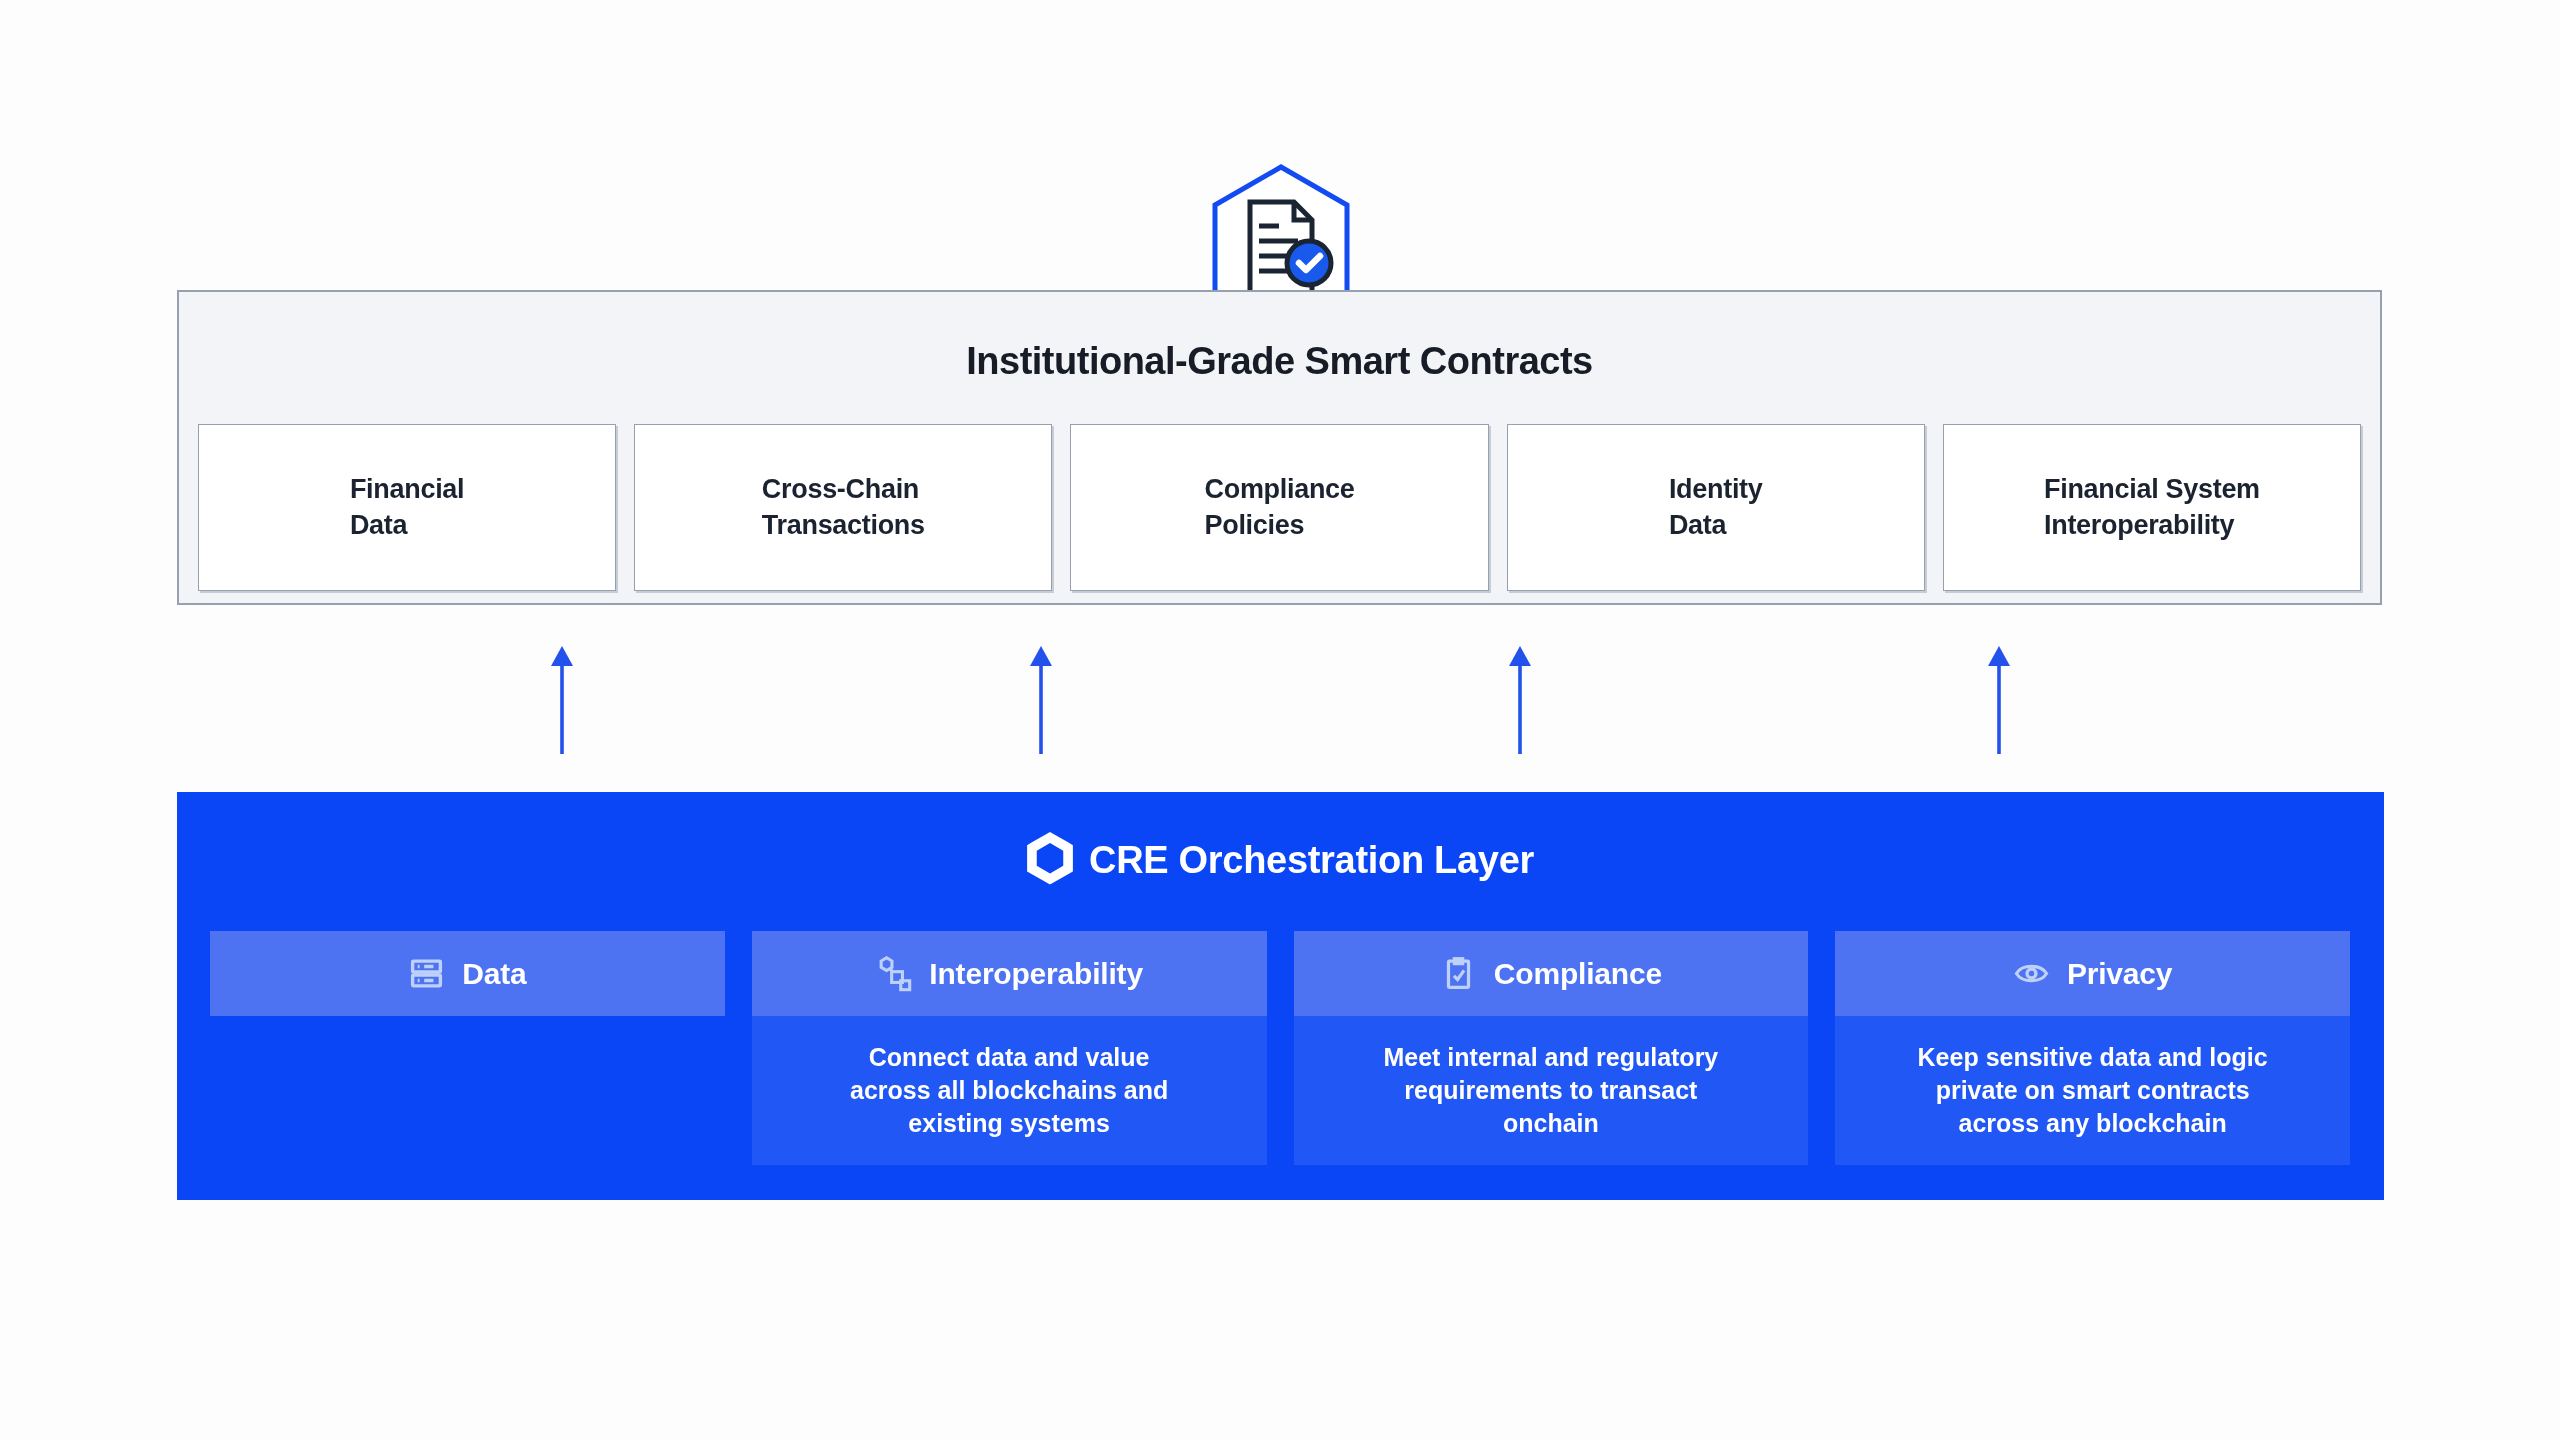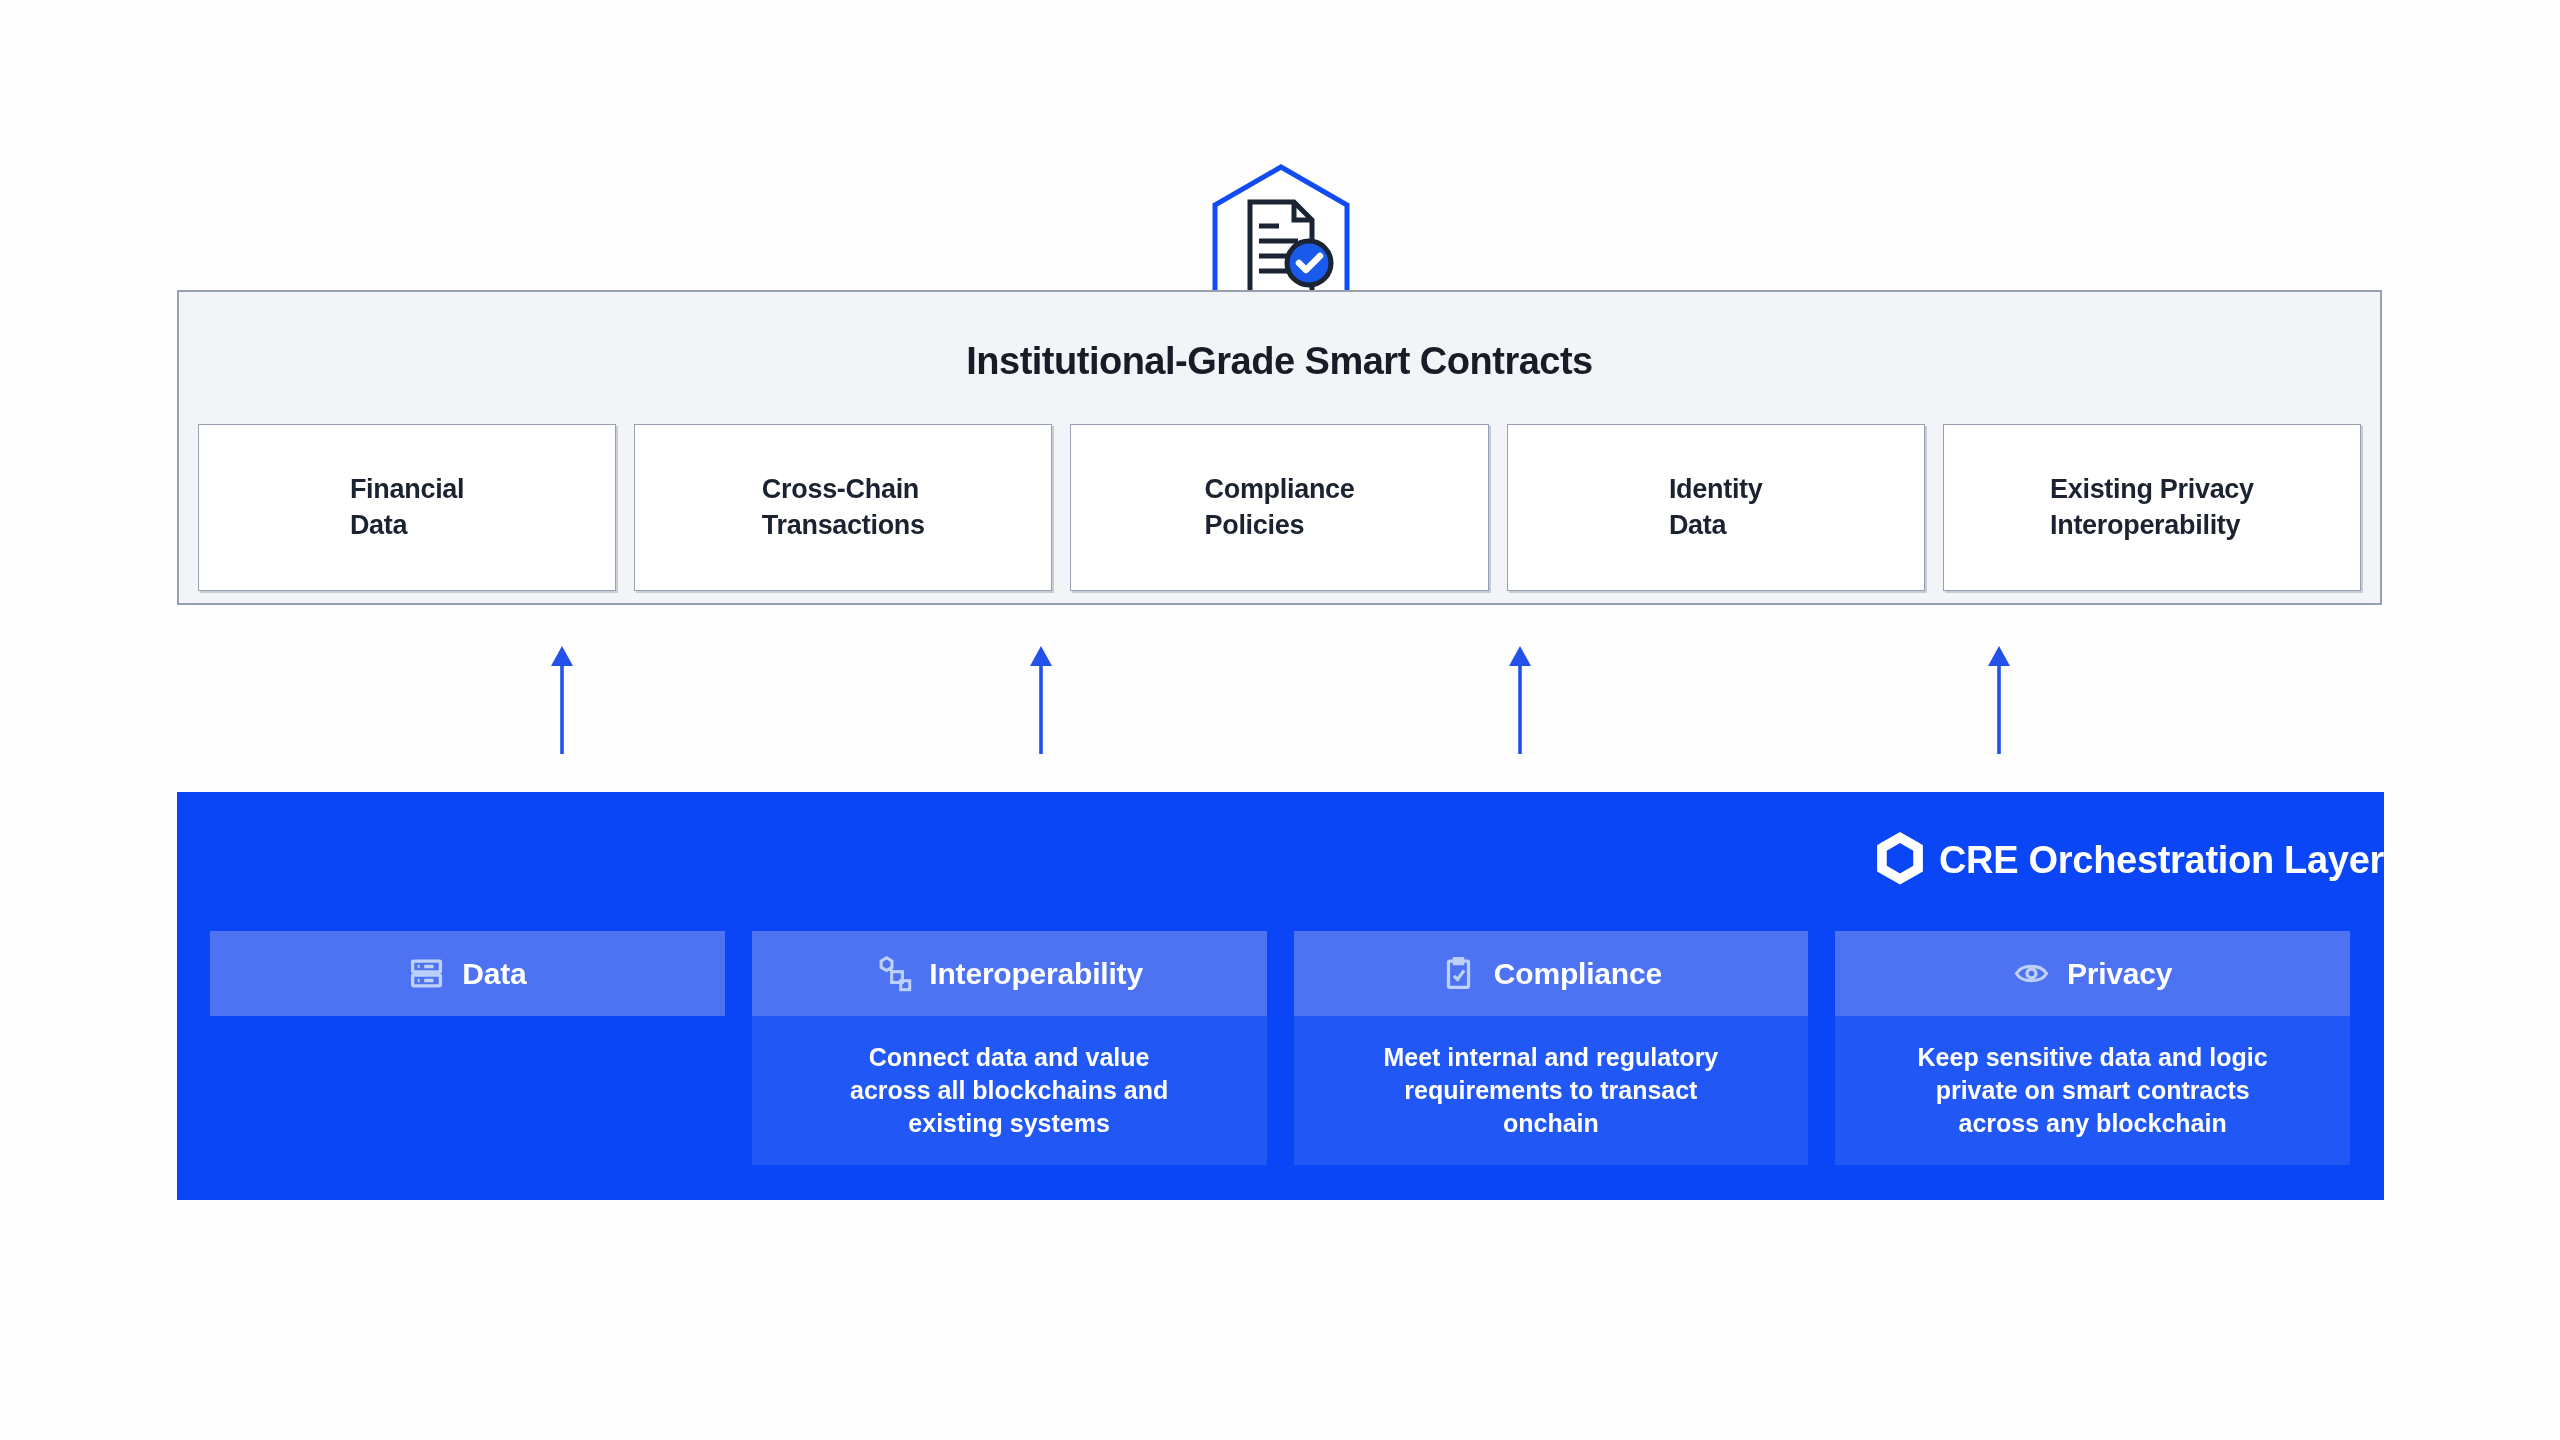--- a/index.html
+++ b/index.html
@@ -35,21 +35,21 @@
   
   .arrow{position:absolute;top:646px;width:24px;height:108px;}
 
   
   .panel-blue{
     position:absolute;left:177px;top:792px;width:2207px;height:408px;
     background:#0a46f5;
   }
   .cre-header{
     position:absolute;left:0;top:40px;width:100%;
-    display:flex;align-items:center;justify-content:flex-end;gap:16px;
+    display:flex;align-items:center;justify-content:center;gap:16px;
   }
   .cre-title{
     font-size:38px;font-weight:bold;color:#ffffff;letter-spacing:-0.3px;
   }
   .cards-row{
     position:absolute;left:33px;right:34px;top:139px;bottom:35px;
     display:flex;gap:27px;
   }
   .card{flex:1;display:flex;flex-direction:column;}
   .card-header{
@@ -85,21 +85,21 @@
     <div class="panel-title">Institutional-Grade Smart Contracts</div>
     <div class="boxes-row">
       <div class="sc-box">Financial
 Data</div>
       <div class="sc-box">Cross-Chain
 Transactions</div>
       <div class="sc-box">Compliance
 Policies</div>
       <div class="sc-box">Identity
 Data</div>
-      <div class="sc-box">Existing Privacy
+      <div class="sc-box">Financial System
 Interoperability</div>
     </div>
   </div>
 
   <div class="arrow" style="left:550px">
     <svg viewBox="0 0 24 108" width="24" height="108">
       <path d="M12 0 L23 20 H1 Z" fill="#2251ec"></path>
       <rect x="10.2" y="18" width="3.6" height="90" fill="#2251ec"></rect>
     </svg>
   </div>

